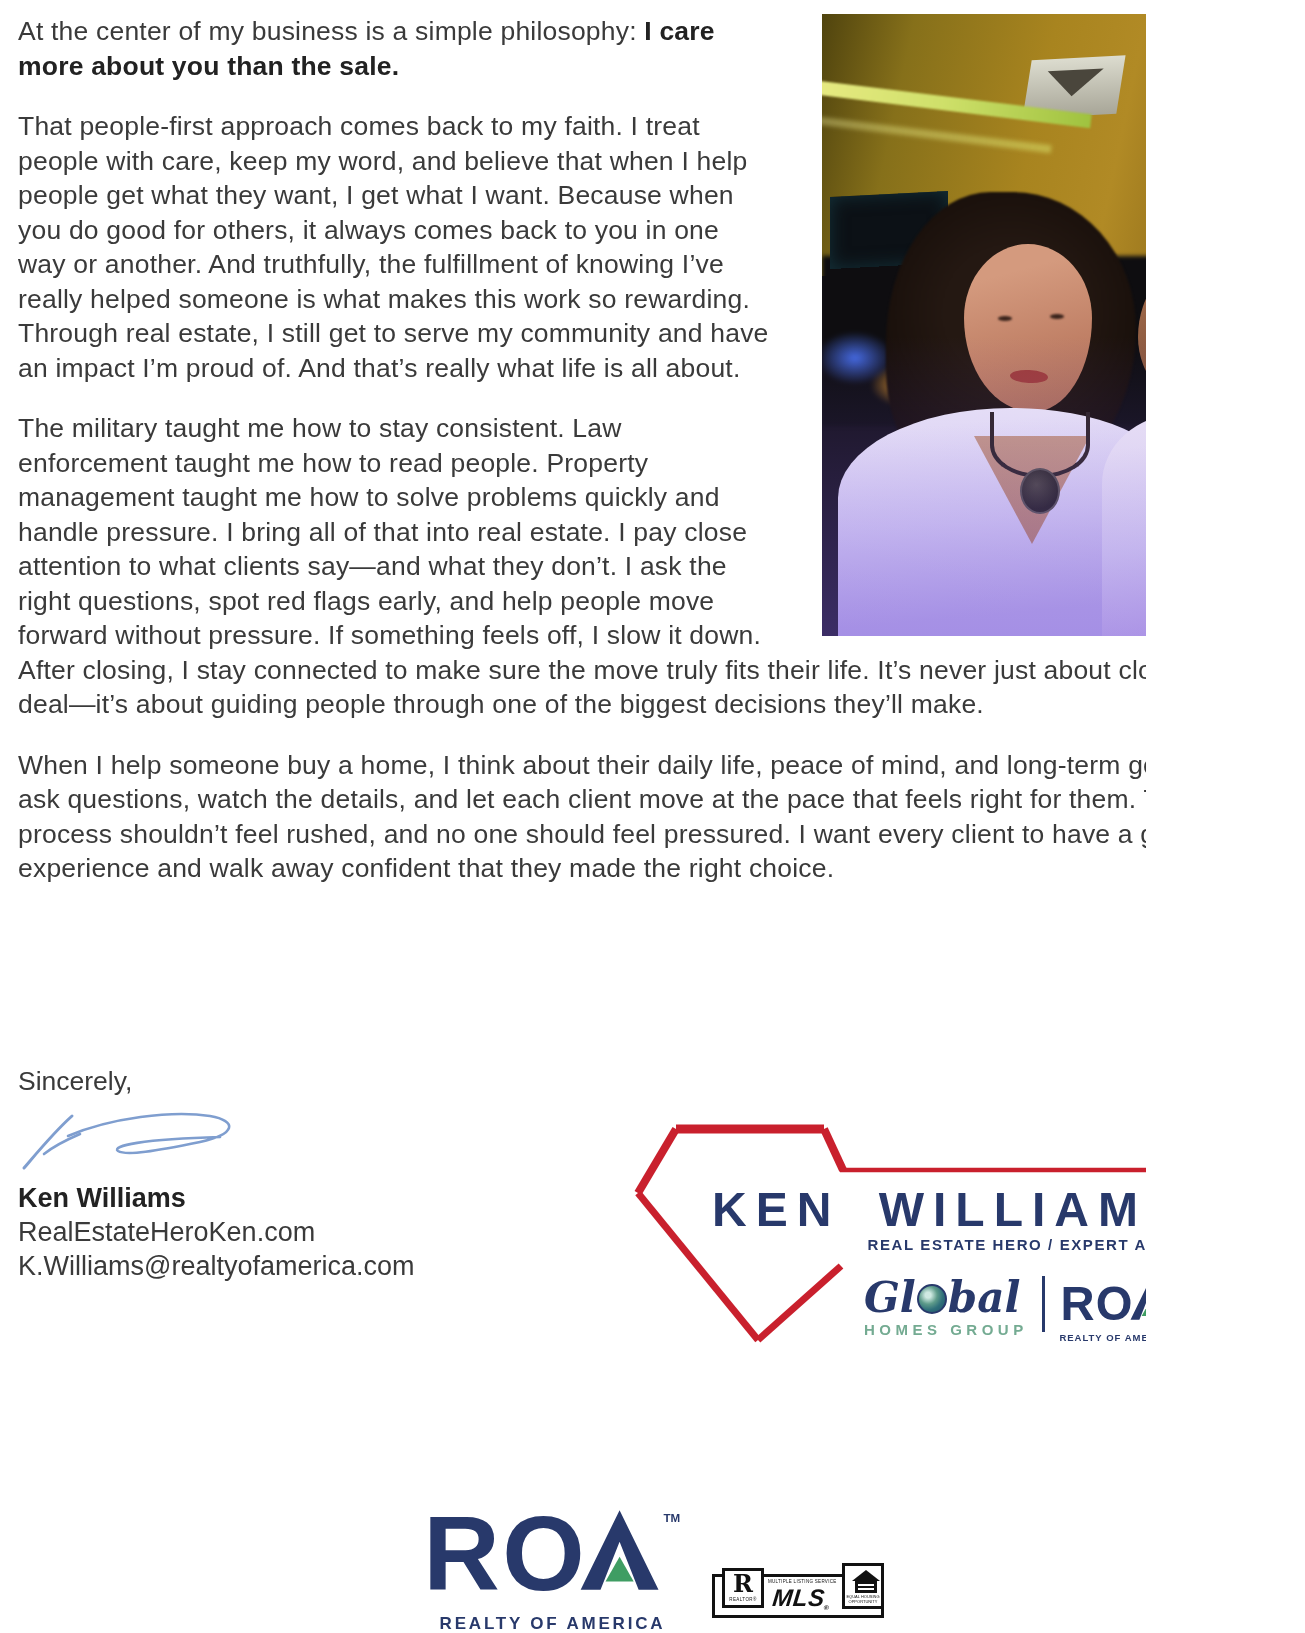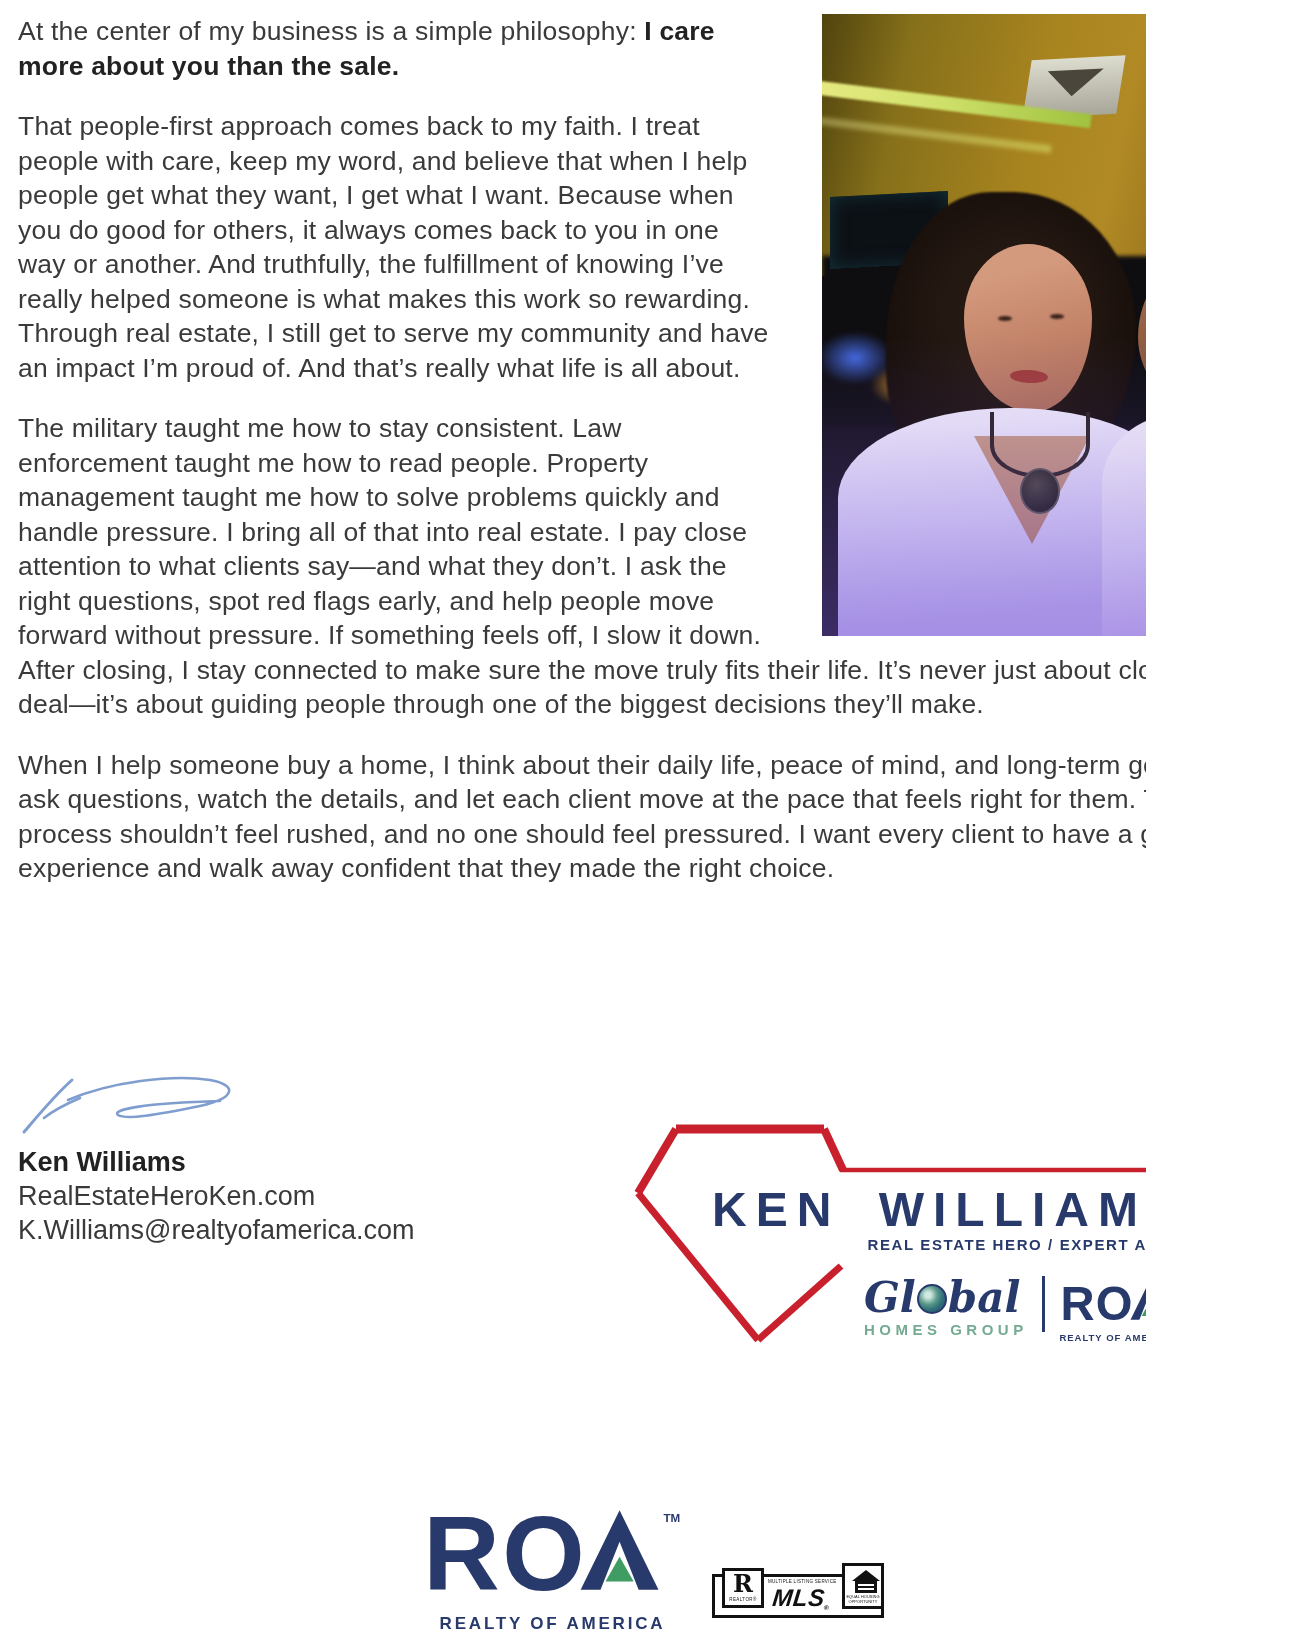--- a/index.html
+++ b/index.html
@@ -175,20 +175,21 @@
       <div class="ph-wash"></div>
     </div>
 
     <p><span>At the center of my business is a simple philosophy: </span><strong>I care more about you than the sale.</strong></p>
     <p>That people-first approach comes back to my faith. I treat people with care, keep my word, and believe that when I help people get what they want, I get what I want. Because when you do good for others, it always comes back to you in one way or another. And truthfully, the fulfillment of knowing I’ve really helped someone is what makes this work so rewarding. Through real estate, I still get to serve my community and have an impact I’m proud of. And that’s really what life is all about.</p>
     <p>The military taught me how to stay consistent. Law enforcement taught me how to read people. Property management taught me how to solve problems quickly and handle pressure. I bring all of that into real estate. I pay close attention to what clients say—and what they don’t. I ask the right questions, spot red flags early, and help people move forward without pressure. If something feels off, I slow it down. After closing, I stay connected to make sure the move truly fits their life. It’s never just about closing a deal—it’s about guiding people through one of the biggest decisions they’ll make.</p>
     <p>When I help someone buy a home, I think about their daily life, peace of mind, and long-term goals. I ask questions, watch the details, and let each client move at the pace that feels right for them. This process shouldn’t feel rushed, and no one should feel pressured. I want every client to have a great experience and walk away confident that they made the right choice.</p>
   </section>
 
   <div class="signoff">
+    <p class="sincerely">Sincerely,</p>
     <svg class="signature" width="235" height="75" viewBox="0 0 235 75">
       <path d="M10 66 C22 52, 40 30, 58 14" fill="none" stroke="#7f9ecf" stroke-width="3" stroke-linecap="round"></path>
       <path d="M30 52 C40 44, 52 38, 66 32" fill="none" stroke="#7f9ecf" stroke-width="2.6" stroke-linecap="round"></path>
       <path d="M54 34 C96 16, 158 8, 196 14 C224 19, 222 32, 186 40 C142 49, 112 54, 104 49 C97 44, 128 37, 206 35" fill="none" stroke="#7f9ecf" stroke-width="2.6" stroke-linecap="round"></path>
     </svg>
     <div class="contact">
       <div class="cname">Ken Williams</div>
       <div>RealEstateHeroKen.com</div>
       <div>K.Williams@realtyofamerica.com</div>
     </div>

